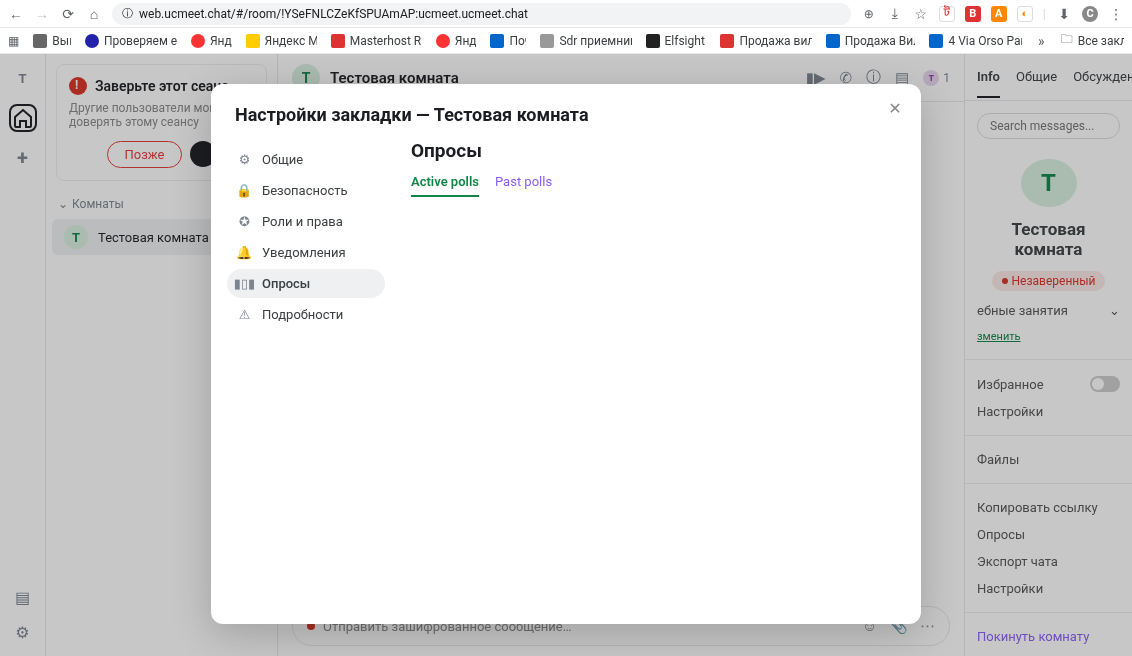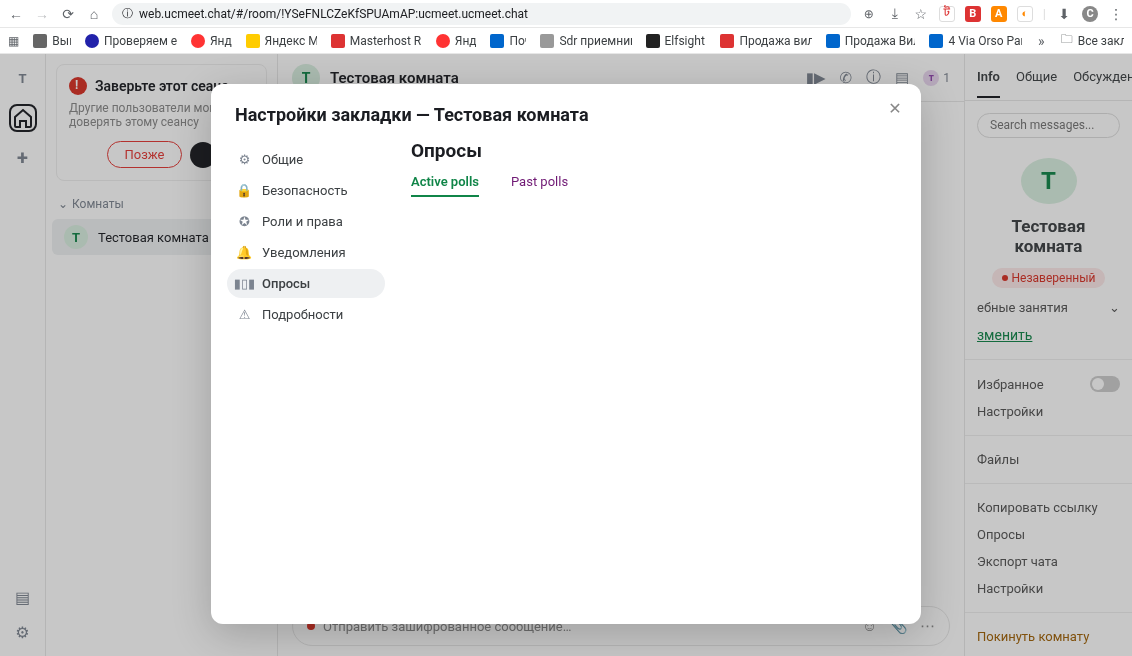--- a/index.html
+++ b/index.html
@@ -18,21 +18,21 @@
 .rail{width:46px;border-right:1px solid #e7e7e7;display:flex;flex-direction:column;align-items:center;padding-top:10px;gap:12px}
 .rail-sq{width:28px;height:28px;border-radius:6px;display:flex;align-items:center;justify-content:center;font-weight:bold;color:#7c8490}
 .rail-home{border:2px solid #1b1d22;border-radius:8px}
 .rail-bottom{margin-top:auto;margin-bottom:14px;display:flex;flex-direction:column;gap:16px;align-items:center;color:#7c8490}
 .col-rooms{width:232px;border-right:1px solid #e7e7e7;display:flex;flex-direction:column}
 .banner{margin:10px;border:1px solid #eee;border-radius:8px;padding:12px;position:relative}
 .banner-title{font-weight:600;font-size:14px;margin-bottom:6px;display:flex;align-items:center;gap:8px}
 .shield{width:18px;height:18px;background:#d93025;border-radius:50%;flex-shrink:0;position:relative}
 .shield:after{content:"!";color:#fff;font-size:12px;font-weight:bold;position:absolute;left:6px;top:1px}
 .banner-txt{font-size:12px;color:#888}
-.banner-actions{display:flex;gap:8px;margin-top:12px;justify-content:center;align-items:flex-end}
+.banner-actions{display:flex;gap:8px;margin-top:12px;justify-content:center;align-items:flex-start}
 .btn-later{border:1px solid #e53935;color:#e53935;background:#fff;border-radius:20px;padding:5px 16px;font-size:13px}
 .blackdot{width:26px;height:26px;border-radius:50%;background:#1b1d22}
 .section-h{padding:6px 12px;font-size:12px;color:#7c8490;display:flex;align-items:center;gap:4px}
 .room-item{display:flex;align-items:center;gap:10px;padding:6px 12px;border-radius:6px;margin:2px 6px}
 .room-item.active{background:#eef0f2}
 .room-av{width:24px;height:24px;border-radius:50%;background:#d9efe0;color:#108548;display:flex;align-items:center;justify-content:center;font-weight:bold;font-size:13px}
 .col-main{flex:1;display:flex;flex-direction:column;min-width:0}
 .header{height:48px;border-bottom:1px solid #e7e7e7;display:flex;align-items:center;padding:0 14px;gap:10px}
 .header .room-av{width:28px;height:28px;font-size:14px}
 .header-title{font-weight:600;font-size:15px}
@@ -45,39 +45,39 @@
 .col-info{width:168px;border-left:1px solid #e7e7e7;display:flex;flex-direction:column}
 .info-tabs{height:48px;display:flex;align-items:center;gap:16px;padding:0 12px;border-bottom:1px solid #e7e7e7;font-size:13px;color:#3c4043;overflow:hidden}
 .info-tabs .on{font-weight:600;border-bottom:2px solid #1b1d22;padding-bottom:12px;margin-bottom:-14px}
 .info-body{padding:12px;display:flex;flex-direction:column;gap:12px;font-size:13px;color:#3c4043;overflow:hidden}
 .search-inp{border:1px solid #ddd;border-radius:20px;height:30px;padding:0 12px;font-size:12px;color:#888;width:100%}
 .big-av{width:56px;height:56px;border-radius:50%;background:#d9efe0;color:#108548;display:flex;align-items:center;justify-content:center;font-weight:bold;font-size:24px;margin:8px auto 0}
 .info-room{font-weight:700;font-size:17px;text-align:center}
 .pill-warn{background:#fce8e8;color:#d93025;border-radius:12px;padding:3px 10px;font-size:12px;display:inline-flex;align-items:center;gap:4px;margin:0 auto}
 .pill-warn:before{content:"";width:6px;height:6px;border-radius:50%;background:#d93025}
 .info-row{display:flex;align-items:center;justify-content:space-between;font-size:13px;color:#555}
-.info-link{color:#108548;text-decoration:underline;font-size:14px}
+.info-link{color:#108548;text-decoration:underline;font-size:11px}
 .toggle{width:30px;height:16px;border-radius:10px;background:#ccc;position:relative}
 .toggle:after{content:"";width:12px;height:12px;border-radius:50%;background:#fff;position:absolute;top:2px;left:2px}
 .info-sep{border-top:1px solid #eee;margin:4px -12px}
-.leave{color:#a16207}
+.leave{color:#8b5cf6}
 
 .scrim{position:absolute;inset:54px 0 0 0;background:rgba(30,30,30,.25);display:flex;align-items:flex-start;justify-content:center}
 .modal{width:710px;background:#fff;border-radius:12px;margin-top:30px;box-shadow:0 10px 40px rgba(0,0,0,.2);display:flex;flex-direction:column;height:540px;position:relative}
 .modal-h{padding:20px 24px 10px;font-weight:700;font-size:18px}
 .modal-x{position:absolute;top:12px;right:14px;color:#888;font-size:16px;width:24px;height:24px;border-radius:50%;display:flex;align-items:center;justify-content:center}
 .modal-body{display:flex;flex:1;padding:4px 10px 20px}
 .m-nav{width:170px;padding:6px}
 .m-nav-item{display:flex;align-items:center;gap:10px;padding:7px 10px;border-radius:18px;font-size:13px;color:#3c4043;margin-bottom:2px}
 .m-nav-item.on{background:#eef0f2;font-weight:500}
 .m-ico{width:15px;height:15px;display:flex;align-items:center;justify-content:center;color:#7c8490;font-size:13px}
 .m-content{flex:1;padding:0 20px}
 .m-title{font-weight:700;font-size:19px;margin-bottom:12px}
-.m-tabs{display:flex;gap:32px;font-size:13px;border-bottom:0;margin-bottom:14px}
-.m-tab{padding-bottom:6px;color:#701a75}
+.m-tabs{display:flex;gap:16px;font-size:13px;border-bottom:0;margin-bottom:14px}
+.m-tab{padding-bottom:6px;color:#8b5cf6}
 .m-tab.on{color:#108548;font-weight:600;border-bottom:2px solid #108548}
 .m-empty{text-align:center;color:#888;font-size:13px;margin-top:160px}
 svg{width:100%;height:100%}
 </style>
 </head>
 <body>
 
 <div class="chrome-top">
   <div class="ci">←</div>
   <div class="ci" style="opacity:.4">→</div>

